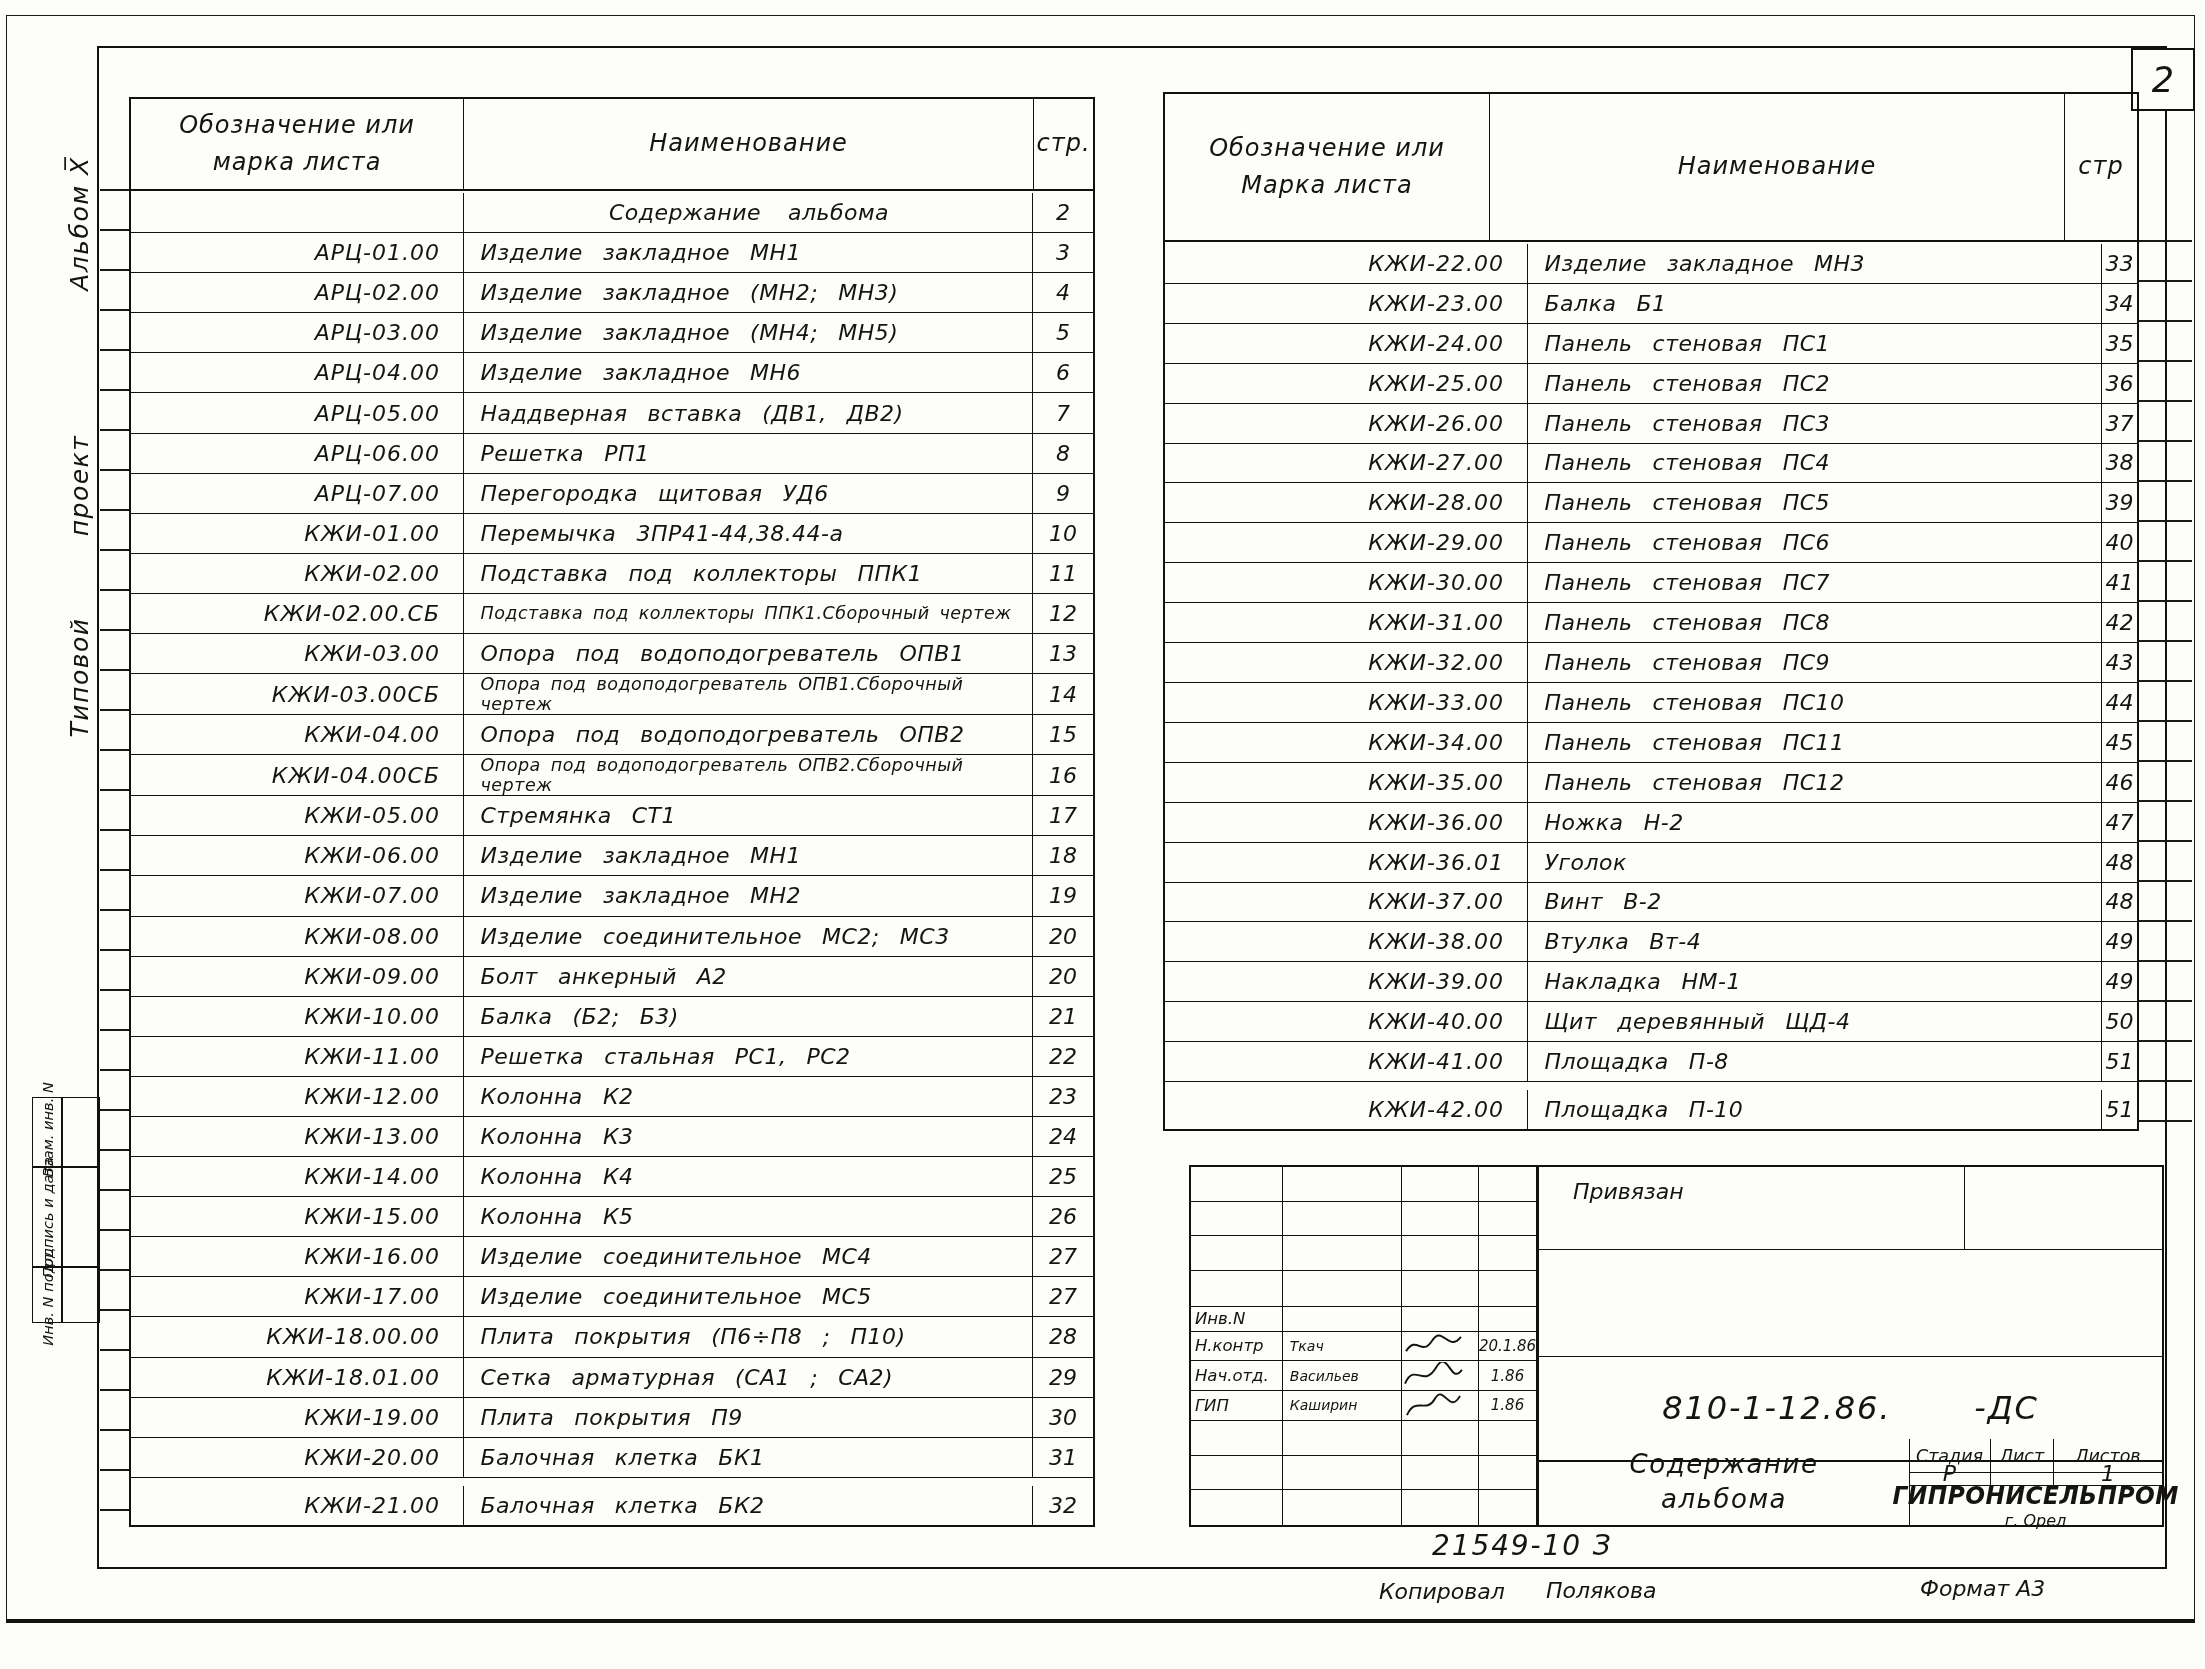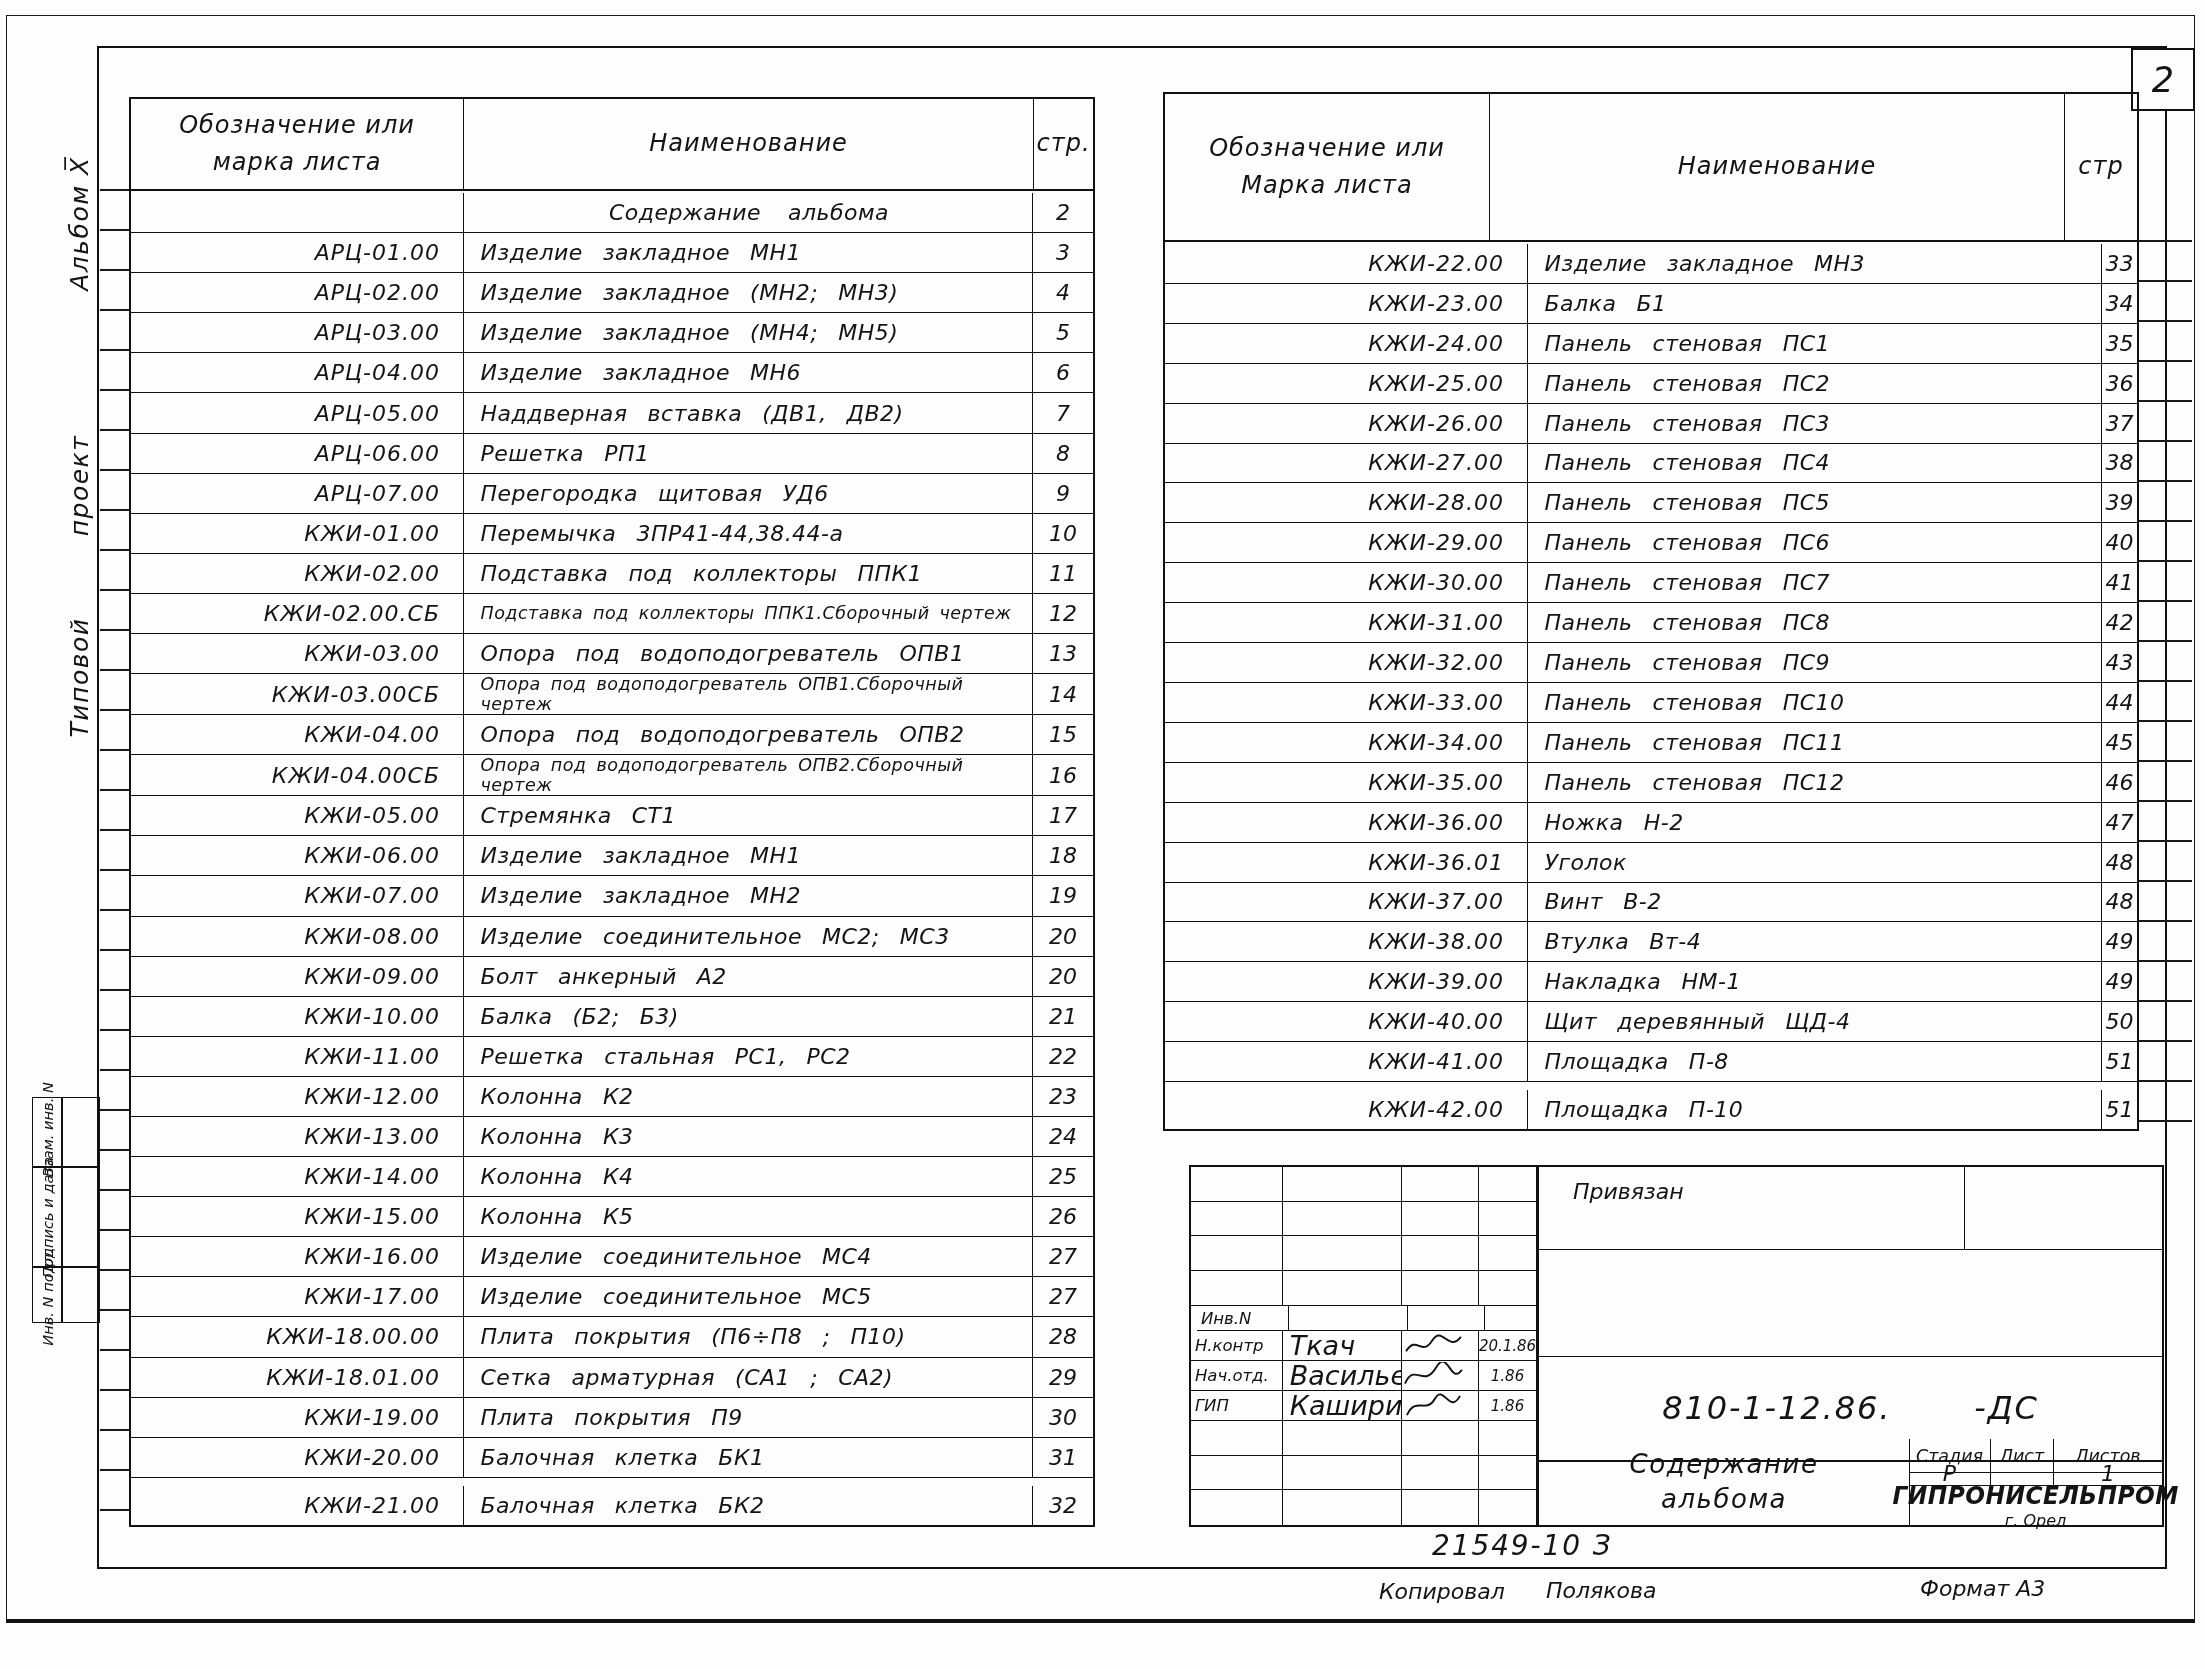--- a/index.html
+++ b/index.html
@@ -60,21 +60,21 @@
     background:repeating-linear-gradient(to bottom,#1a1918 0 1.9px,transparent 1.9px 40px); }
   
   .titleblock { left:1189px; top:1165px; width:975px; height:362px; border:2.9px solid #121110; }
   .tb-vline { position:absolute; left:345px; top:0; bottom:0; width:2.9px; background:#121110; }
   .tb-left { position:absolute; left:0; top:0; width:345px; bottom:0; display:flex; flex-direction:column; }
   .tb-row { display:grid; grid-template-columns:92px 119px 77px auto; border-bottom:1.9px solid #121110; }
   .tb-row:last-child { border-bottom:none; }
   .tb-row > div { border-right:1.9px solid #121110; display:flex; align-items:center; overflow:hidden; }
   .tb-row > div:last-child { border-right:none; }
   .tb-role { padding-left:3.9px; font-size:16.5px; white-space:nowrap; }
-  .tb-name { padding-left:6.8px; font-size:27px; white-space:nowrap;text-align:right; }
+  .tb-name { padding-left:6.8px; font-size:14px; white-space:nowrap;text-align:right; }
   .tb-date { justify-content:center; font-size:15px; }
   .cell-privyazan { position:absolute; left:348px; top:0; width:426px; height:83px;
     border-right:1.9px solid #121110; border-bottom:1.9px solid #121110;
     font-size:22px; padding:12px 0 0 34px; }
   .cell-tr-empty { position:absolute; left:718px; top:0; right:0; height:83px;
     border-bottom:1.9px solid #121110; }
   .band-empty { position:absolute; left:348px; top:83px; right:0; height:107px;
     border-bottom:1.9px solid #121110; }
   .band-doc { position:absolute; left:348px; top:189px; right:0; height:106px;
     border-bottom:2.4px solid #121110; display:flex; align-items:center; justify-content:center;
@@ -792,21 +792,21 @@
           <div></div>
           <div></div>
           <div></div>
         </div>
       <div class="tb-row" style="height:36px;">
           <div></div>
           <div></div>
           <div></div>
           <div></div>
         </div>
-      <div class="tb-row" style="height:25px;margin-left:6px;">
+      <div class="tb-row" style="height:25px;">
         <div class="tb-role">Инв.N</div>
         <div></div>
           <div></div>
           <div></div>
       </div>
       <div class="tb-row" style="height:30px;">
         <div class="tb-role">Н.контр</div>
         <div class="tb-name">Ткач</div>
         <div>
           <svg class="sig-svg" viewBox="0 0 130 56">

